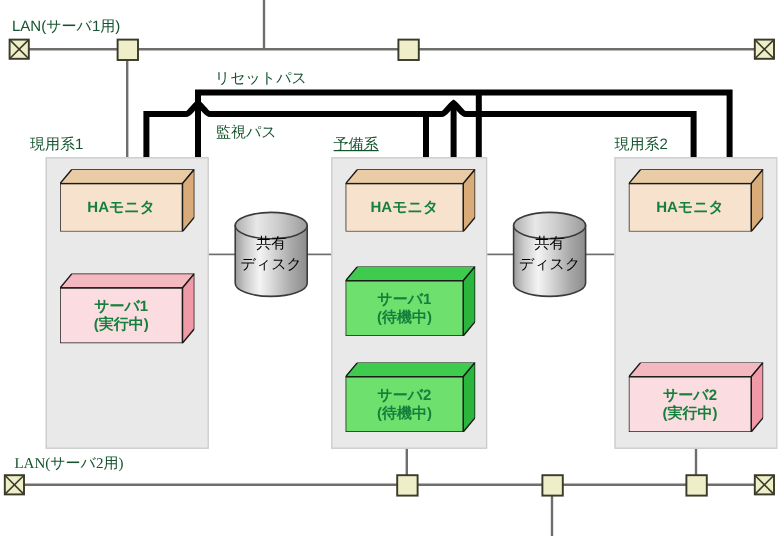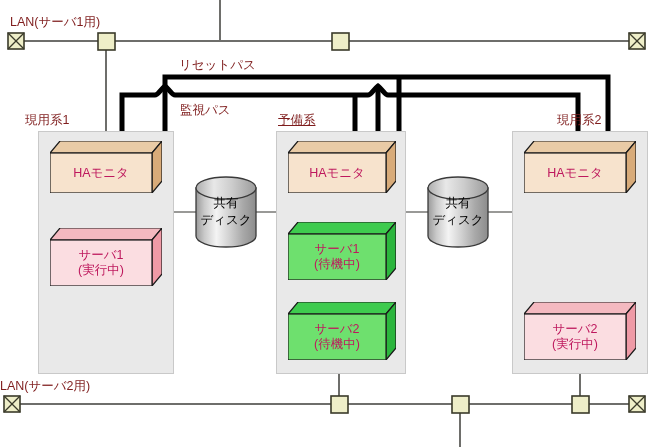--- a/index.html
+++ b/index.html
@@ -1,24 +1,24 @@
 <!DOCTYPE html>
 <html><head>
 <meta charset="utf-8">
 <style>
   html,body{margin:0;padding:0;background:#ffffff;}
   body{width:648px;height:447px;overflow:hidden;
        font-family:"Liberation Sans","DejaVu Sans",sans-serif;}
   #stage{position:relative;width:648px;height:447px;}
   svg.layer{position:absolute;left:0;top:0;width:648px;height:447px;}
-  .lbl{position:absolute;font-size:12.5px;color:#7f1d1d;white-space:nowrap;
+  .lbl{position:absolute;font-size:12.5px;color:#14532d;white-space:nowrap;
        line-height:1;letter-spacing:0px;}
   .host{position:absolute;background:#e9e9e9;border:1px solid #c9c9c9;}
   .box3d{position:absolute;}
-  .box3d .txt{font-size:12.5px;color:#be185d;text-align:left;line-height:1.18;}
+  .box3d .txt{font-size:12.5px;color:#15803d;text-align:left;line-height:1.18;font-weight:bold;}
 </style>
 </head>
 <body>
 
 <div id="stage">
 
   <svg class="layer" viewBox="0 0 648 447">
     <defs>
       <linearGradient id="diskgrad" x1="0" y1="0" x2="1" y2="0">
         <stop offset="0%" stop-color="#9a9a9a"></stop>
@@ -127,27 +127,27 @@
       <rect x="572" y="396" width="17" height="17" fill="#eeeec8" stroke="#3a3a2a" stroke-width="1.6"></rect>
     </g>
   </svg>
 
   <div class="host" style="left:38px;top:131px;width:134px;height:241px;"></div>
   <div class="host" style="left:276px;top:131px;width:128px;height:241px;"></div>
   <div class="host" style="left:512px;top:131px;width:134px;height:241px;"></div>
 
   <div class="lbl" style="left:25px;top:114px;">現用系1</div>
   <div class="lbl" style="left:278px;top:114px;text-decoration:underline;">予備系</div>
-  <div class="lbl" style="left:512px;top:114px;margin-left:45px;">現用系2</div>
+  <div class="lbl" style="left:512px;top:114px;">現用系2</div>
 
   <div class="lbl" style="left:179px;top:60px;font-family:Liberation Mono, monospace;">リセットパス</div>
   <div class="lbl" style="left:180px;top:104px;text-align:center;">監視パス</div>
 
   <div class="lbl" style="left:10px;top:16px;">LAN(サーバ1用)</div>
-  <div class="lbl" style="left:0;top:380px;">LAN(サーバ2用)</div>
+  <div class="lbl" style="left:12px;top:380px;font-family:Liberation Serif, serif;">LAN(サーバ2用)</div>
 
   <div class="box3d" style="left:50px;top:141px;width:112px;height:52px;">
     <svg class="layer" style="width:112px;height:52px;" viewBox="0 0 112 52">
       <polygon points="0,12 10,0 112,0 102,12" fill="#e9cba6" stroke="#1a1a1a" stroke-width="1.2"></polygon>
       <polygon points="102,12 112,0 112,40 102,52" fill="#d8ab79" stroke="#1a1a1a" stroke-width="1.2"></polygon>
       <rect x="0" y="12" width="102" height="40" fill="#f7e3cd" stroke="#1a1a1a" stroke-width="1.2"></rect>
     </svg>
     <div class="txt" style="position:absolute;left:0;top:12px;width:102px;height:40px;display:flex;align-items:center;justify-content:center;">HAモニタ</div>
   </div>
 

